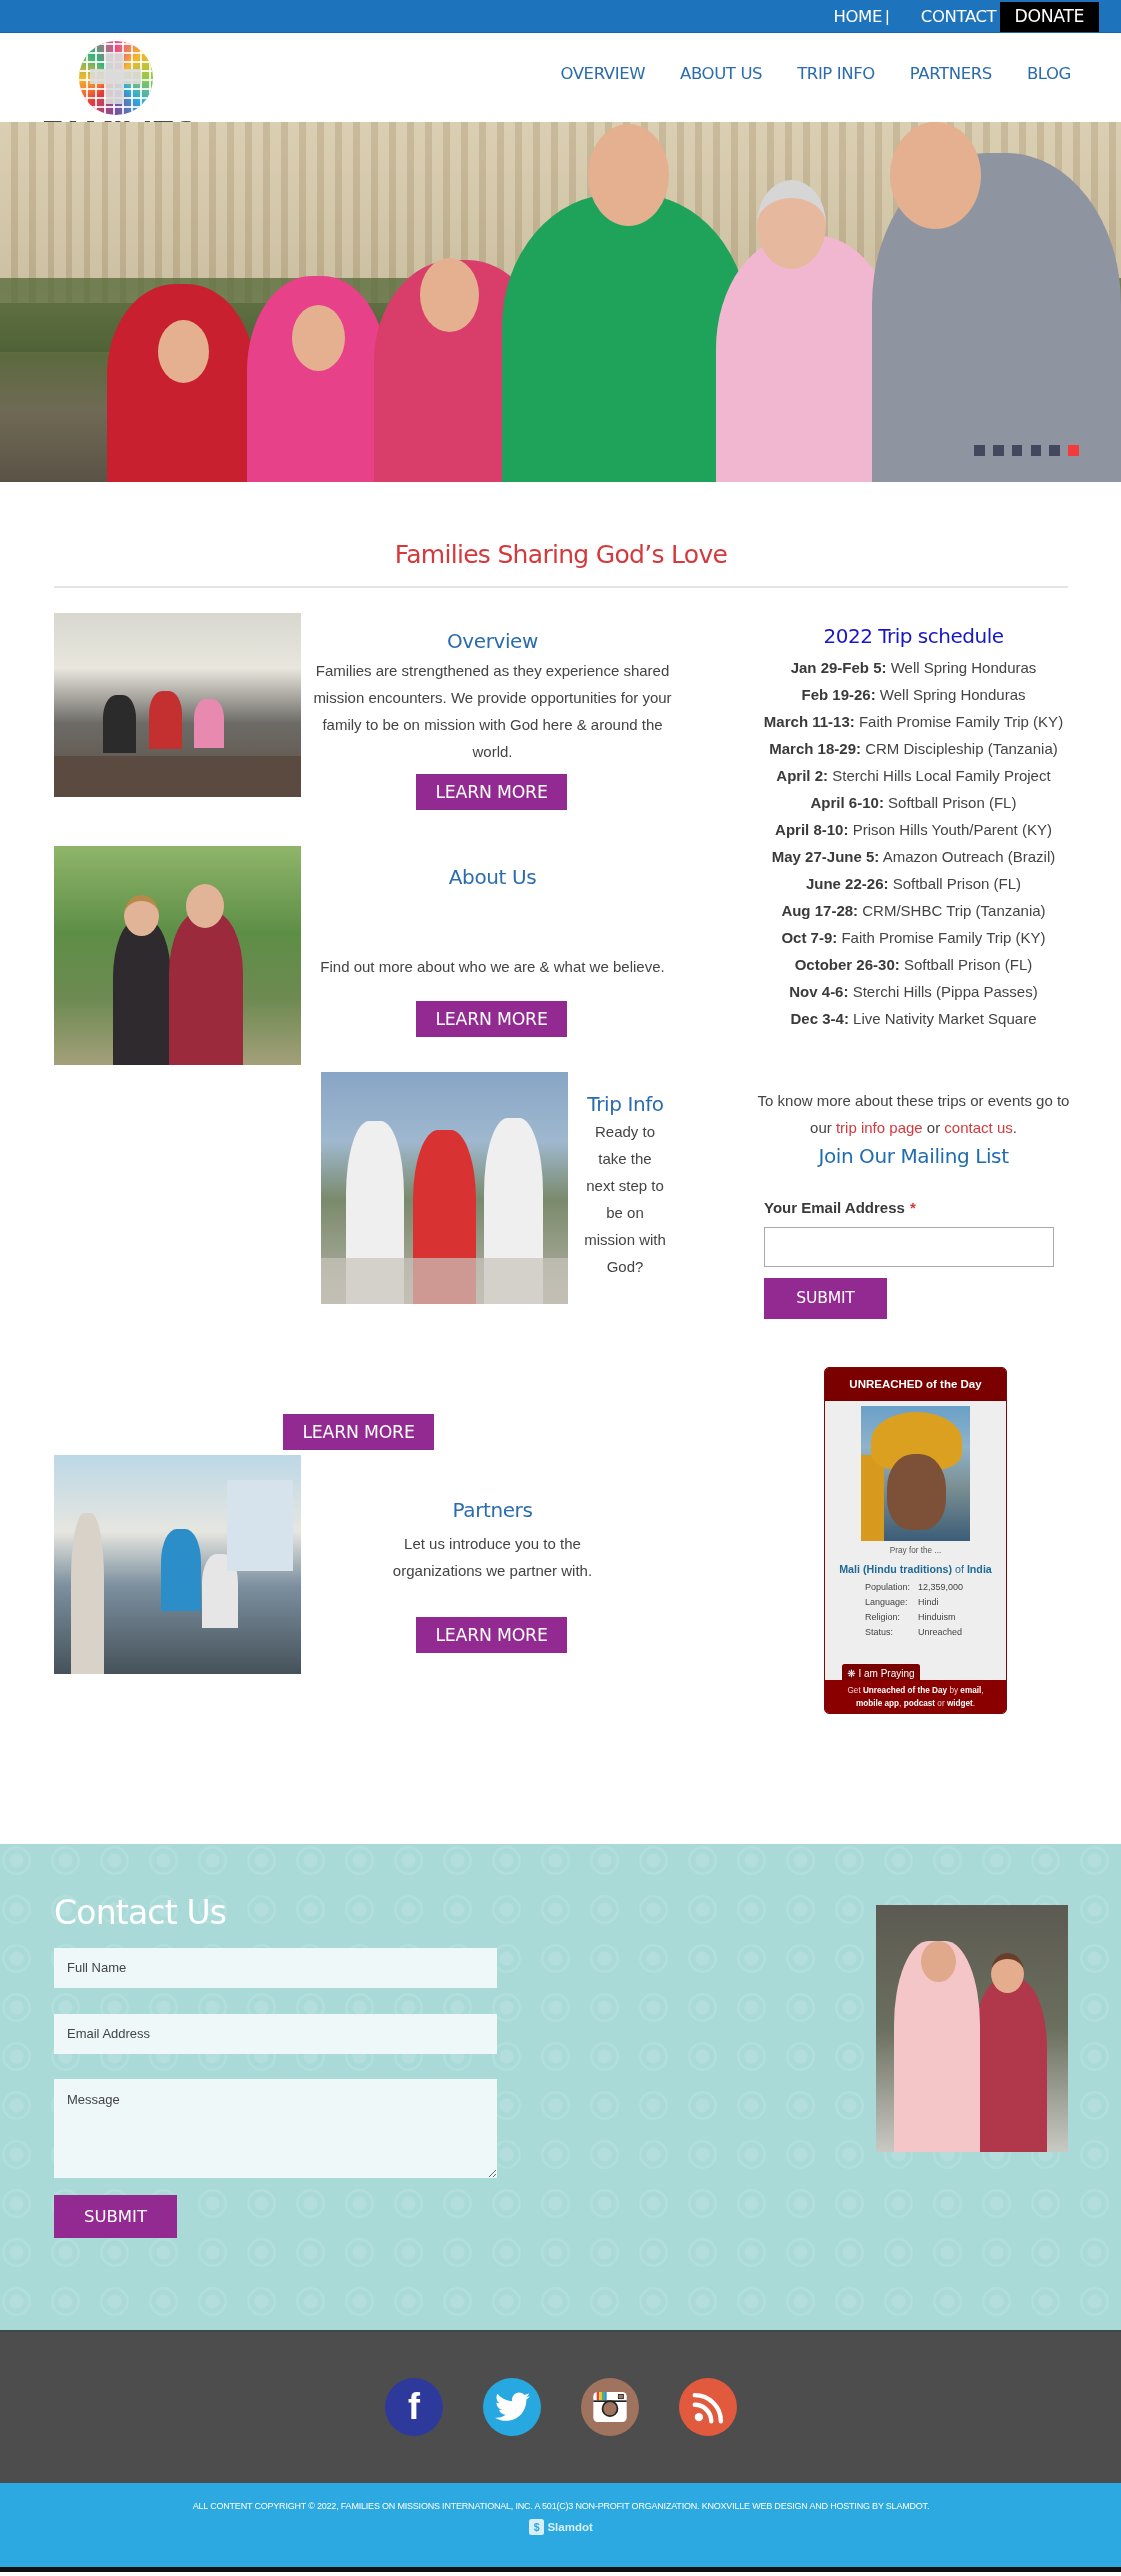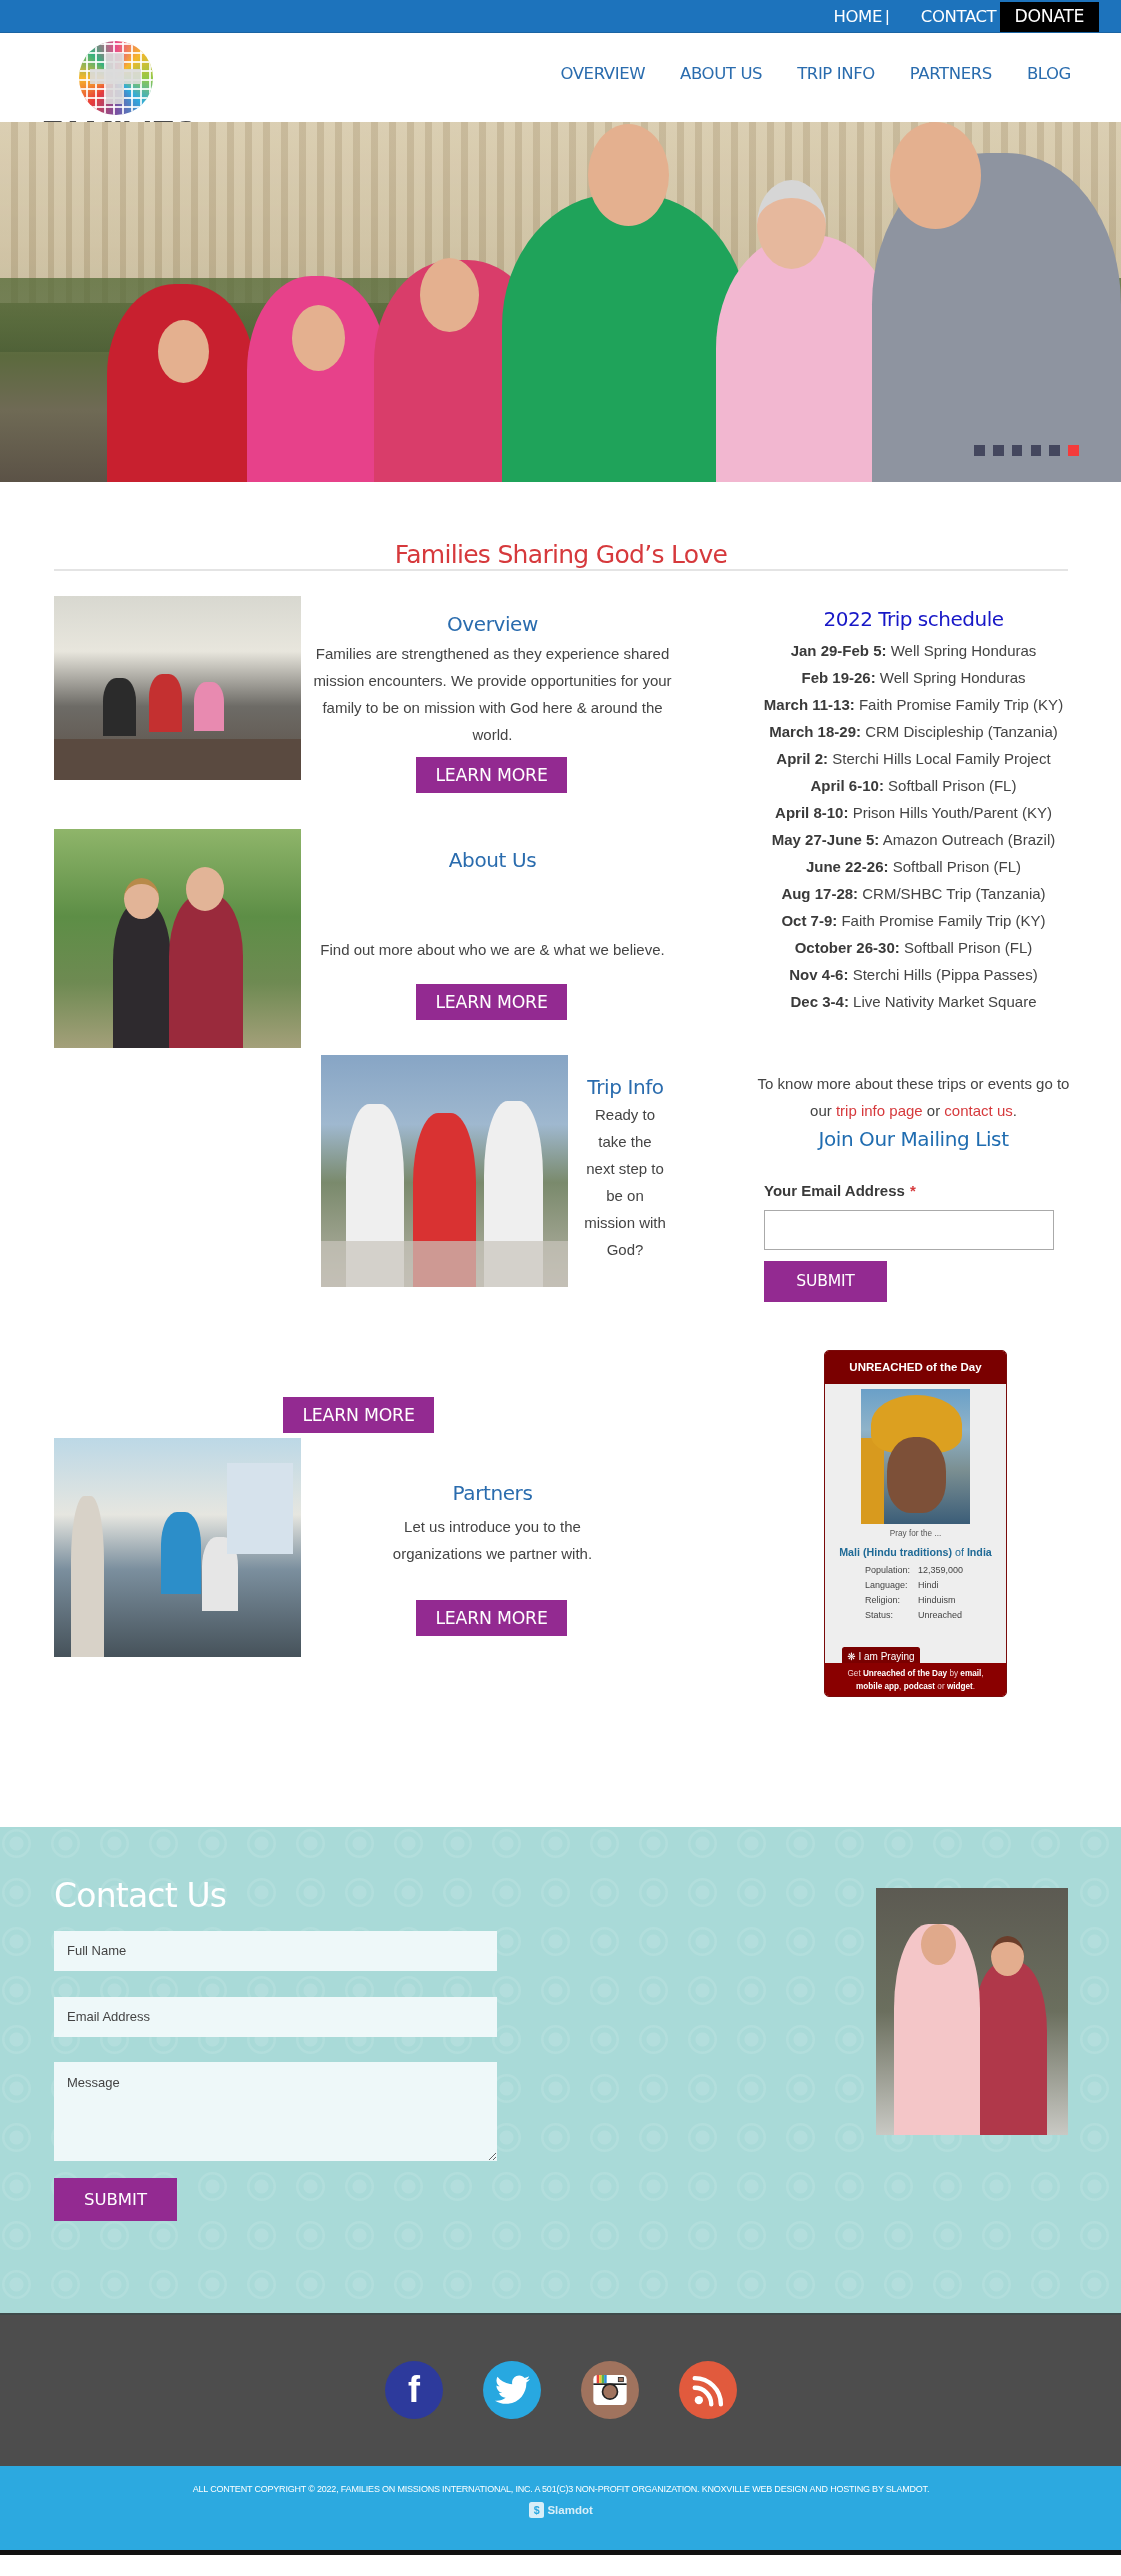--- a/index.html
+++ b/index.html
@@ -45,21 +45,21 @@
   .p3 { left: 374px; width: 173px; height: 222px; background: #d93d6a; }
   .p4 { left: 502px; width: 247px; height: 288px; background: #1fa35a; }
   .p5 { left: 716px; width: 181px; height: 247px; background: #f2b7d0; }
   .p6 { left: 872px; width: 249px; height: 329px; background: #8e94a0; }
   .head { position: absolute; border-radius: 50%; background: #e4b08f; }
   .dots { position: absolute; right: 43px; bottom: 26px; display: flex; gap: 8.2px; }
   .dot { width: 10.7px; height: 10.7px; background: #44475e; }
   .dot.active { background: #f43b3b; }
 
   
-  .tagline { text-align: center; color: #d6393c; font-size: 25px; padding-top: 58px; height: 87px; font-family: "DejaVu Sans", sans-serif; letter-spacing: -0.7px; font-weight: normal; }
+  .tagline { text-align: center; color: #d6393c; font-size: 25px; padding-top: 58px; height: 104px; font-family: "DejaVu Sans", sans-serif; letter-spacing: -0.7px; font-weight: normal; }
   .rule { margin: 0 54px; height: 1.6px; background: #e4e4e4; }
 
   .main { position: relative; height: 1256px; }
   .photo { position: absolute; overflow: hidden; }
   .section-title { position: absolute; color: #2a6cae; font-size: 20px; text-align: center; font-family: "DejaVu Sans", sans-serif; letter-spacing: -0.4px; }
   .section-text { position: absolute; color: #444; font-size: 15px; line-height: 27px; text-align: center; font-family: "Liberation Sans", sans-serif; }
   .btn { position: absolute; background: #932a91; color: #fff; font-size: 17.3px; text-align: center; border: none; font-family: "DejaVu Sans", sans-serif; letter-spacing: -0.2px; }
 
   .schedule-title { position: absolute; left: 749px; width: 329px; top: 36px; text-align: center; color: #1717c7; font-size: 20px; font-family: "DejaVu Sans", sans-serif; letter-spacing: -0.5px; }
   .schedule { position: absolute; left: 724px; width: 379px; top: 66px; text-align: center; list-style: none; }

